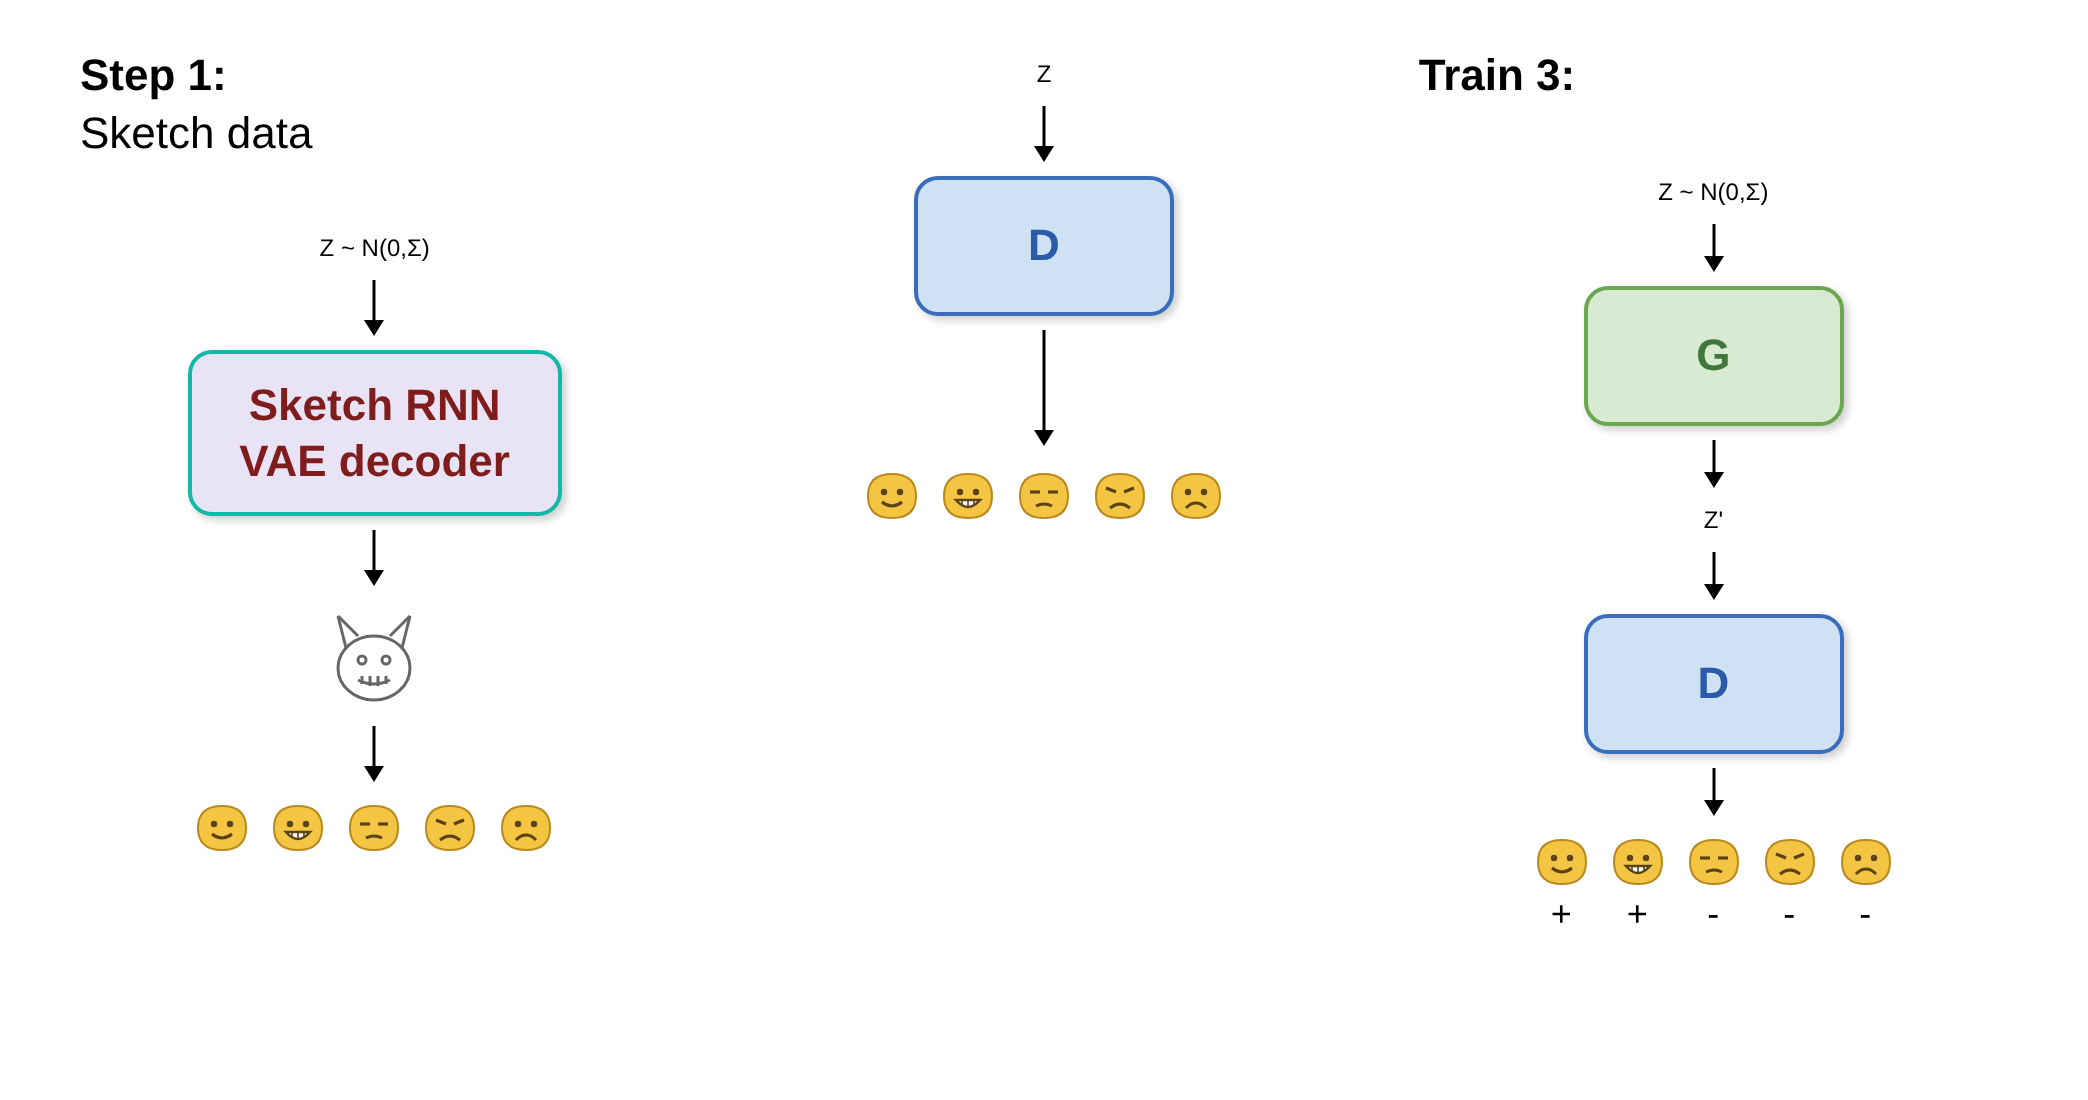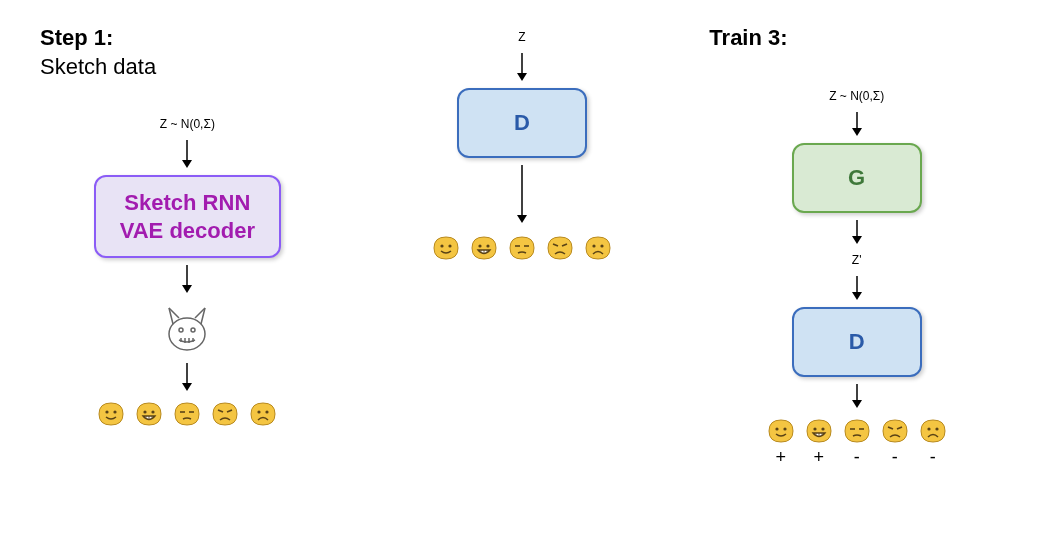--- a/index.html
+++ b/index.html
@@ -43,22 +43,22 @@
     border-radius: 12px;
     padding: 12px 24px;
     font-size: 22px;
     font-weight: 700;
     text-align: center;
     box-shadow: 2px 2px 4px rgba(0,0,0,0.2);
     margin: 4px 0;
   }
   .box.purple {
     background: #e8e3f5;
-    border: 2px solid #8b5cf6;
-    color: #a21caf;
+    border: 2px solid #14b8a6;
+    color: #7f1d1d;
     line-height: 1.25;
   }
   .box.blue {
     background: #cfe2f3;
     border: 2px solid #3b6dbd;
     color: #2a5aa8;
     width: 130px;
     padding: 20px 24px;
   }
   .box.green {

